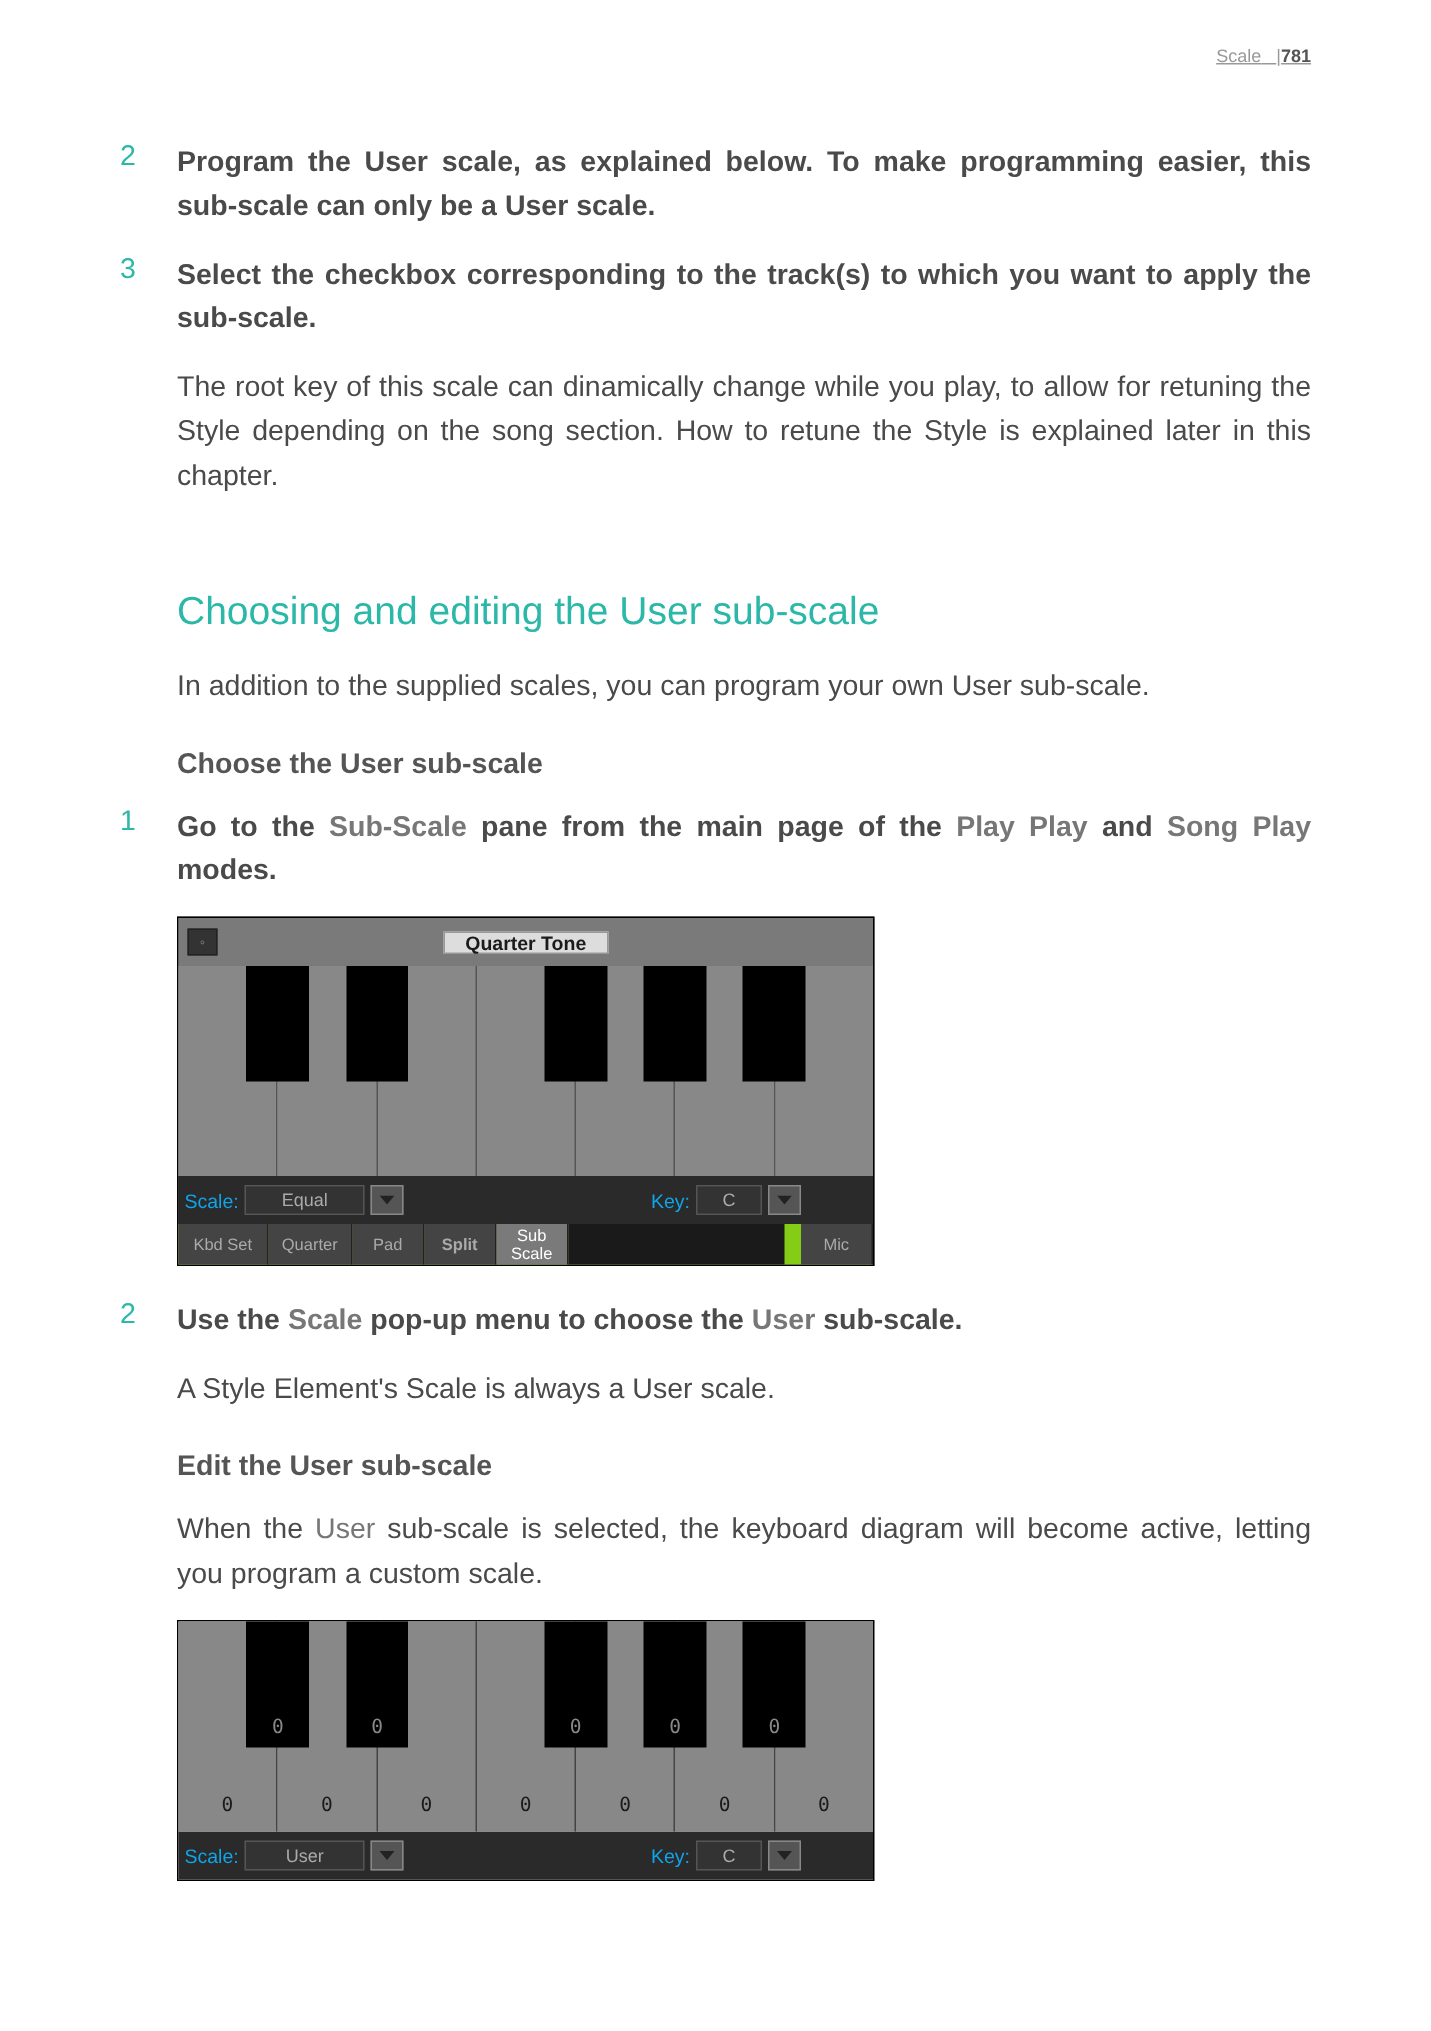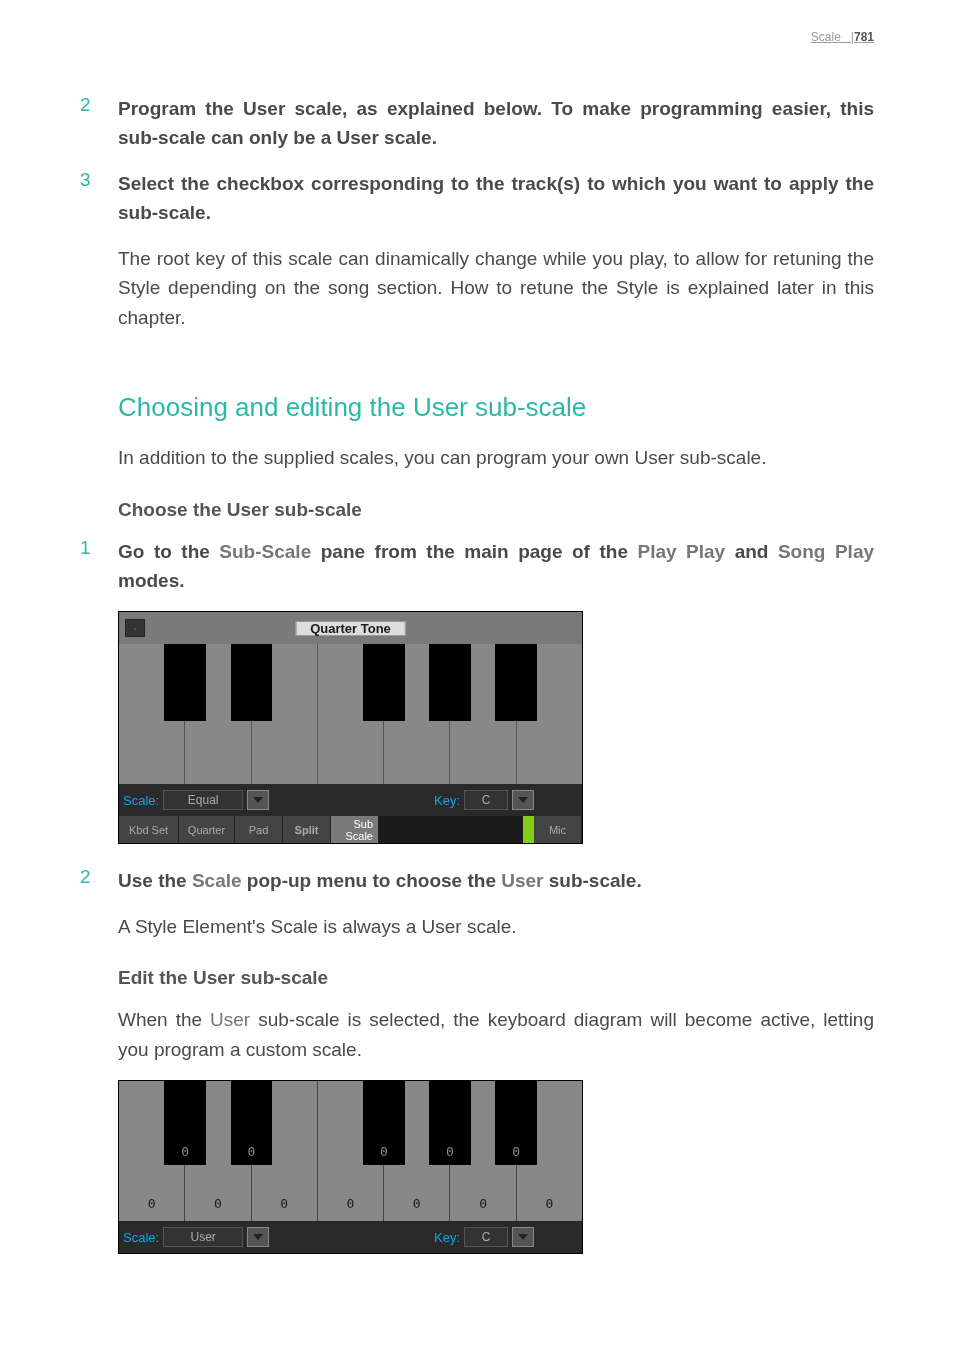--- a/index.html
+++ b/index.html
@@ -218,21 +218,20 @@
       justify-content: center;
       text-align: center;
       border-right: 1px solid #222;
       line-height: 1.1;
       padding: 0 5px;
     }
     
     .tab.active {
       background: #7a7a7a;
       color: #fff;
-      text-align: right;
     }
     
     .tab-kbd { width: 60px; }
     .tab-vol { width: 56px; }
     .tab-pad { width: 48px; }
     .tab-split { width: 48px; font-weight: bold; }
     .tab-sub { width: 48px; }
     .tab-spacer { flex: 1; background: #1a1a1a; border: none; }
     .tab-mic { width: 48px; margin-left: 11px; }
     

